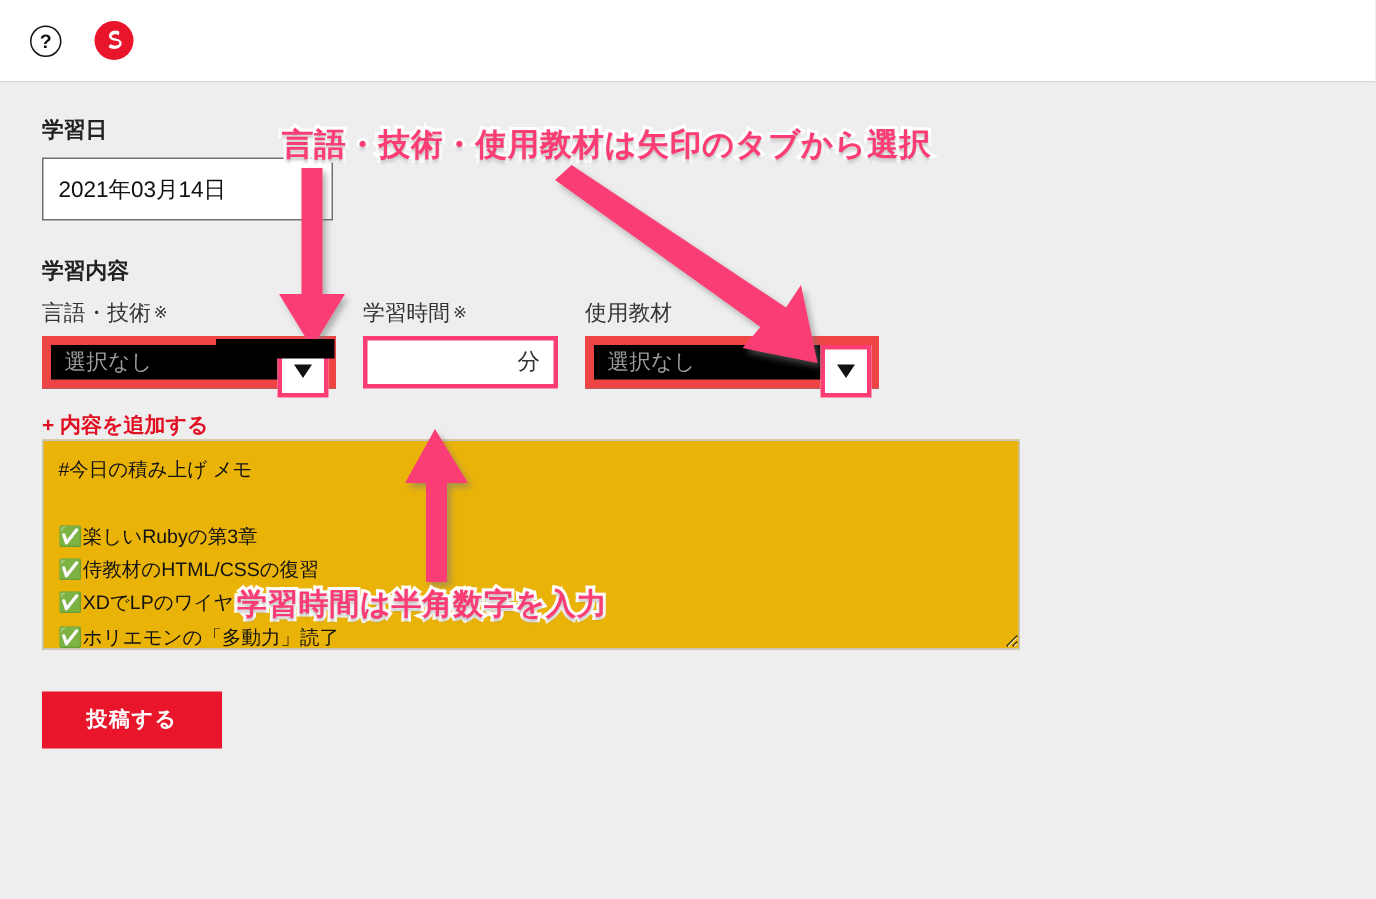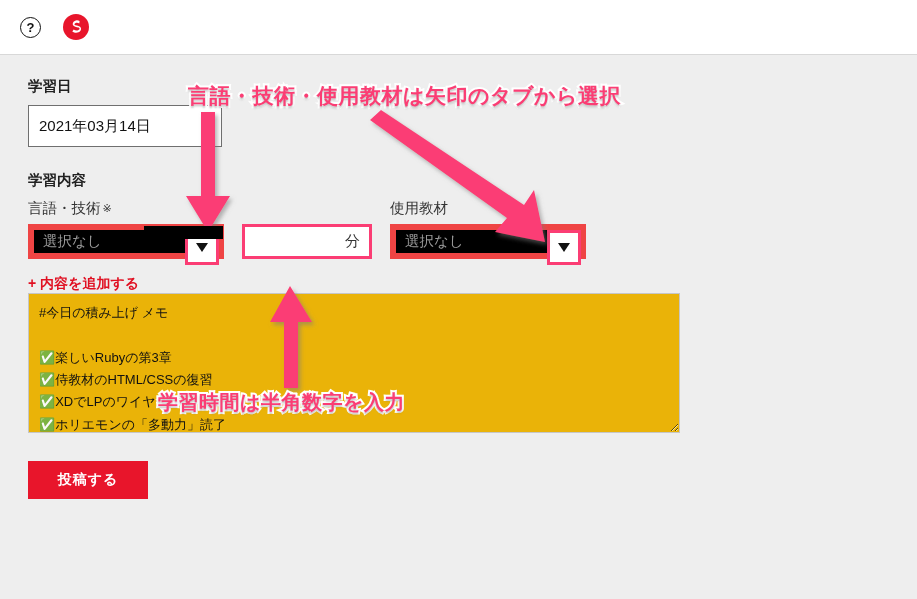--- a/index.html
+++ b/index.html
@@ -301,20 +301,21 @@
         <div class="sub-label"><span>言語・技術</span><span class="req-mark">※</span></div>
         <div class="select-box">
           <span class="placeholder">選択なし</span>
           <span class="caret-box">
             <span class="caret"></span>
           </span>
         </div>
       </div>
 
       <div class="col col-time">
+        <div class="sub-label"><span>学習時間</span><span class="req-mark">※</span></div>
         <div class="time-wrap">
           <input type="text" value="" style="">
           <span class="time-unit">分</span>
         </div>
       </div>
 
       <div class="col col-book">
         <div class="sub-label"><span>使用教材</span><span class="req-mark"></span></div>
         <div class="select-box">
           <span class="placeholder">選択なし</span>

